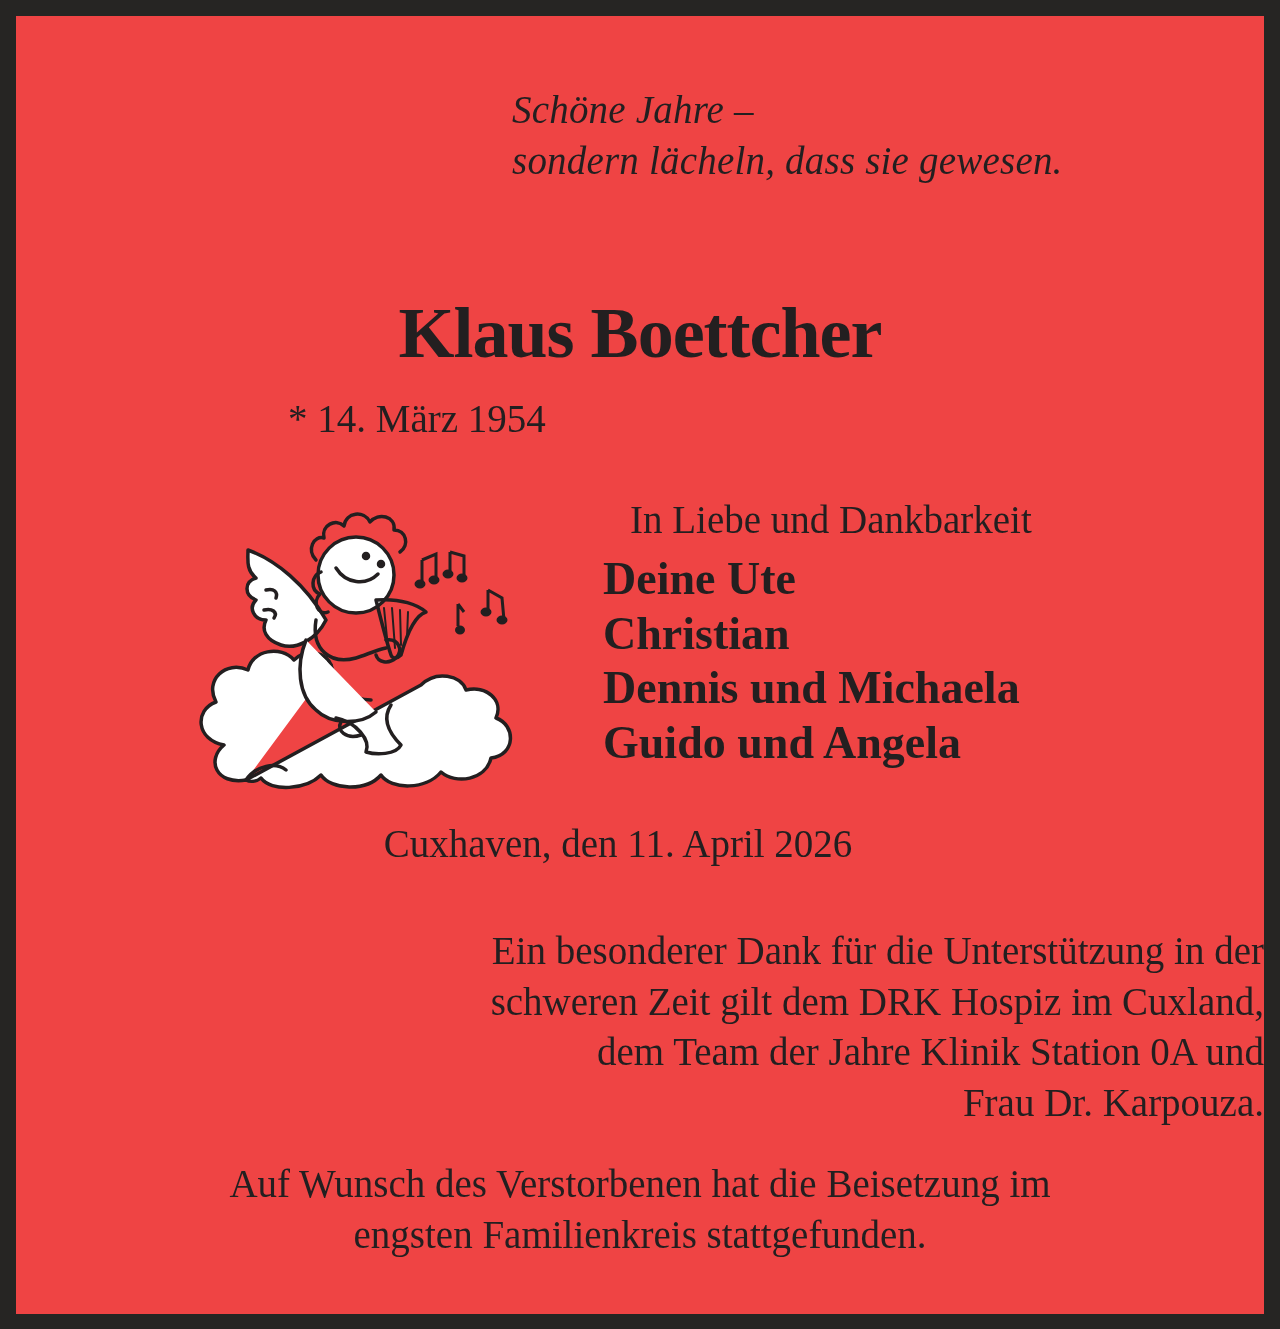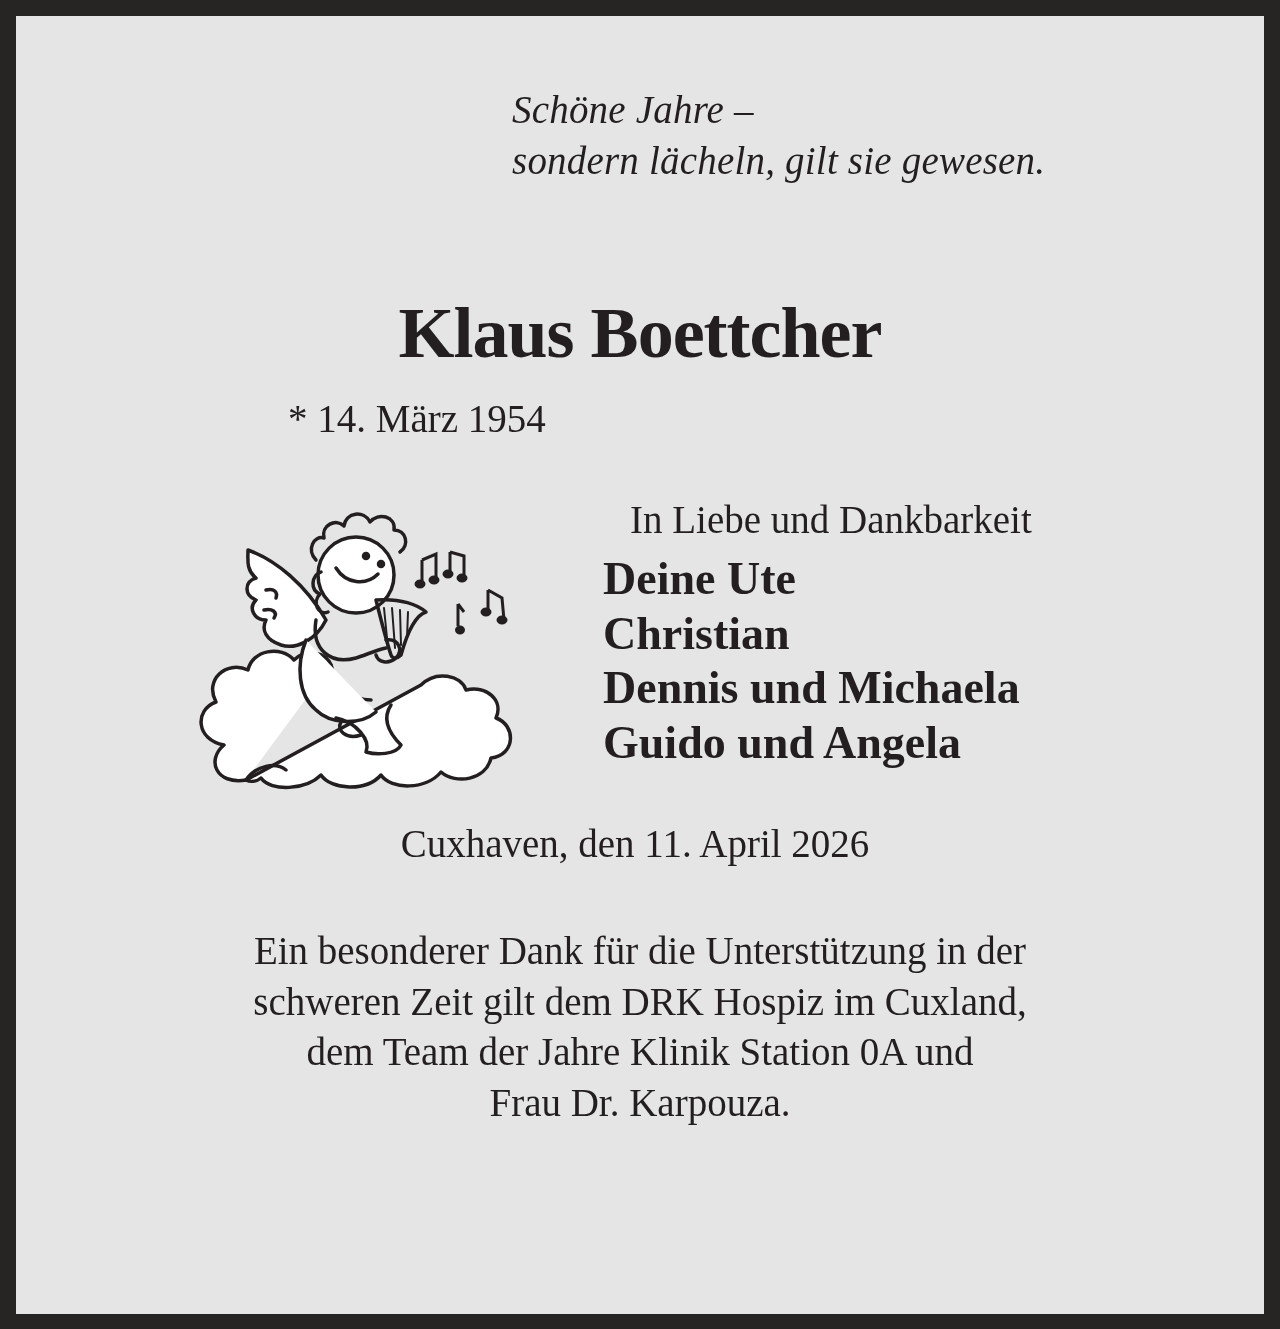--- a/index.html
+++ b/index.html
@@ -8,21 +8,21 @@
     background: #262523;
     position: relative;
     overflow: hidden;
     font-family: "Liberation Serif", "DejaVu Serif", serif;
     color: #231f20;
   }
   .paper {
     position: absolute;
     left: 16px; top: 16px;
     width: 1248px; height: 1298px;
-    background: #e5e5e5;
+    background: #ef4444;
   }
   .abs { position: absolute; }
   .motto {
     left: 496px; top: 68px;
     font-style: italic;
     font-size: 39px;
     line-height: 51px;
     white-space: nowrap;
     letter-spacing: 0.2px;
   }
@@ -43,40 +43,40 @@
     white-space: nowrap;
   }
   .date-birth { left: 272px; }
   .date-death { left: 660px; }
   .angel { left: 170px; top: 474px; width: 340px; height: 310px; }
   .family { left: 587px; top: 476px; white-space: nowrap; }
   .family .intro { font-size: 39px; line-height: 56px; margin-bottom: 4px; margin-left: 27px; }
   .family .member { font-weight: bold; font-size: 46px; line-height: 54.5px; }
   .place {
     left: 0; top: 800px; width: 1204px;
-    text-align: center; font-size: 39px; line-height: 56px; padding-left: 17px;
+    text-align: center; font-size: 39px; line-height: 56px;
   }
   .thanks {
     left: 0; top: 910px; width: 1248px;
-    text-align: center; font-size: 39px; line-height: 50.5px;
+    text-align: right; font-size: 39px; line-height: 50.5px;
   }
   .burial {
     left: 0; top: 1142px; width: 1248px;
     text-align: center; font-size: 39px; line-height: 51px;
   }
   .line { display: block; white-space: nowrap; }
 </style>
 </head>
 <body>
 
 <div class="paper">
 
   <div class="abs motto">
     <div>Schöne Jahre –</div>
-    <div>sondern lächeln, gilt sie gewesen.</div>
+    <div>sondern lächeln, dass sie gewesen.</div>
   </div>
 
   <div class="abs name">Klaus Boettcher</div>
 
   <div class="abs dates date-birth">* 14. März 1954</div>
 
   <div class="abs angel">
     <svg width="340" height="310" viewBox="0 0 340 310" fill="none" stroke="#231f20" stroke-width="3.5" stroke-linecap="round" stroke-linejoin="round">
 
       <path d="M60 290 C30 295 20 270 38 255 C10 250 8 220 30 212 C18 190 40 170 62 180 C66 160 95 155 108 170 C120 158 140 162 145 175" fill="#fff"></path>
@@ -133,14 +133,18 @@
 
   <div class="abs place">Cuxhaven, den 11. April 2026</div>
 
   <div class="abs thanks">
     <span class="line">Ein besonderer Dank für die Unterstützung in der</span>
     <span class="line">schweren Zeit gilt dem DRK Hospiz im Cuxland,</span>
     <span class="line">dem Team der Jahre Klinik Station 0A und</span>
     <span class="line">Frau Dr. Karpouza.</span>
   </div>
 
+  <div class="abs burial">
+    <span class="line">Auf Wunsch des Verstorbenen hat die Beisetzung im</span>
+    <span class="line">engsten Familienkreis stattgefunden.</span>
+  </div>
 
 </div>
 
 </body></html>

